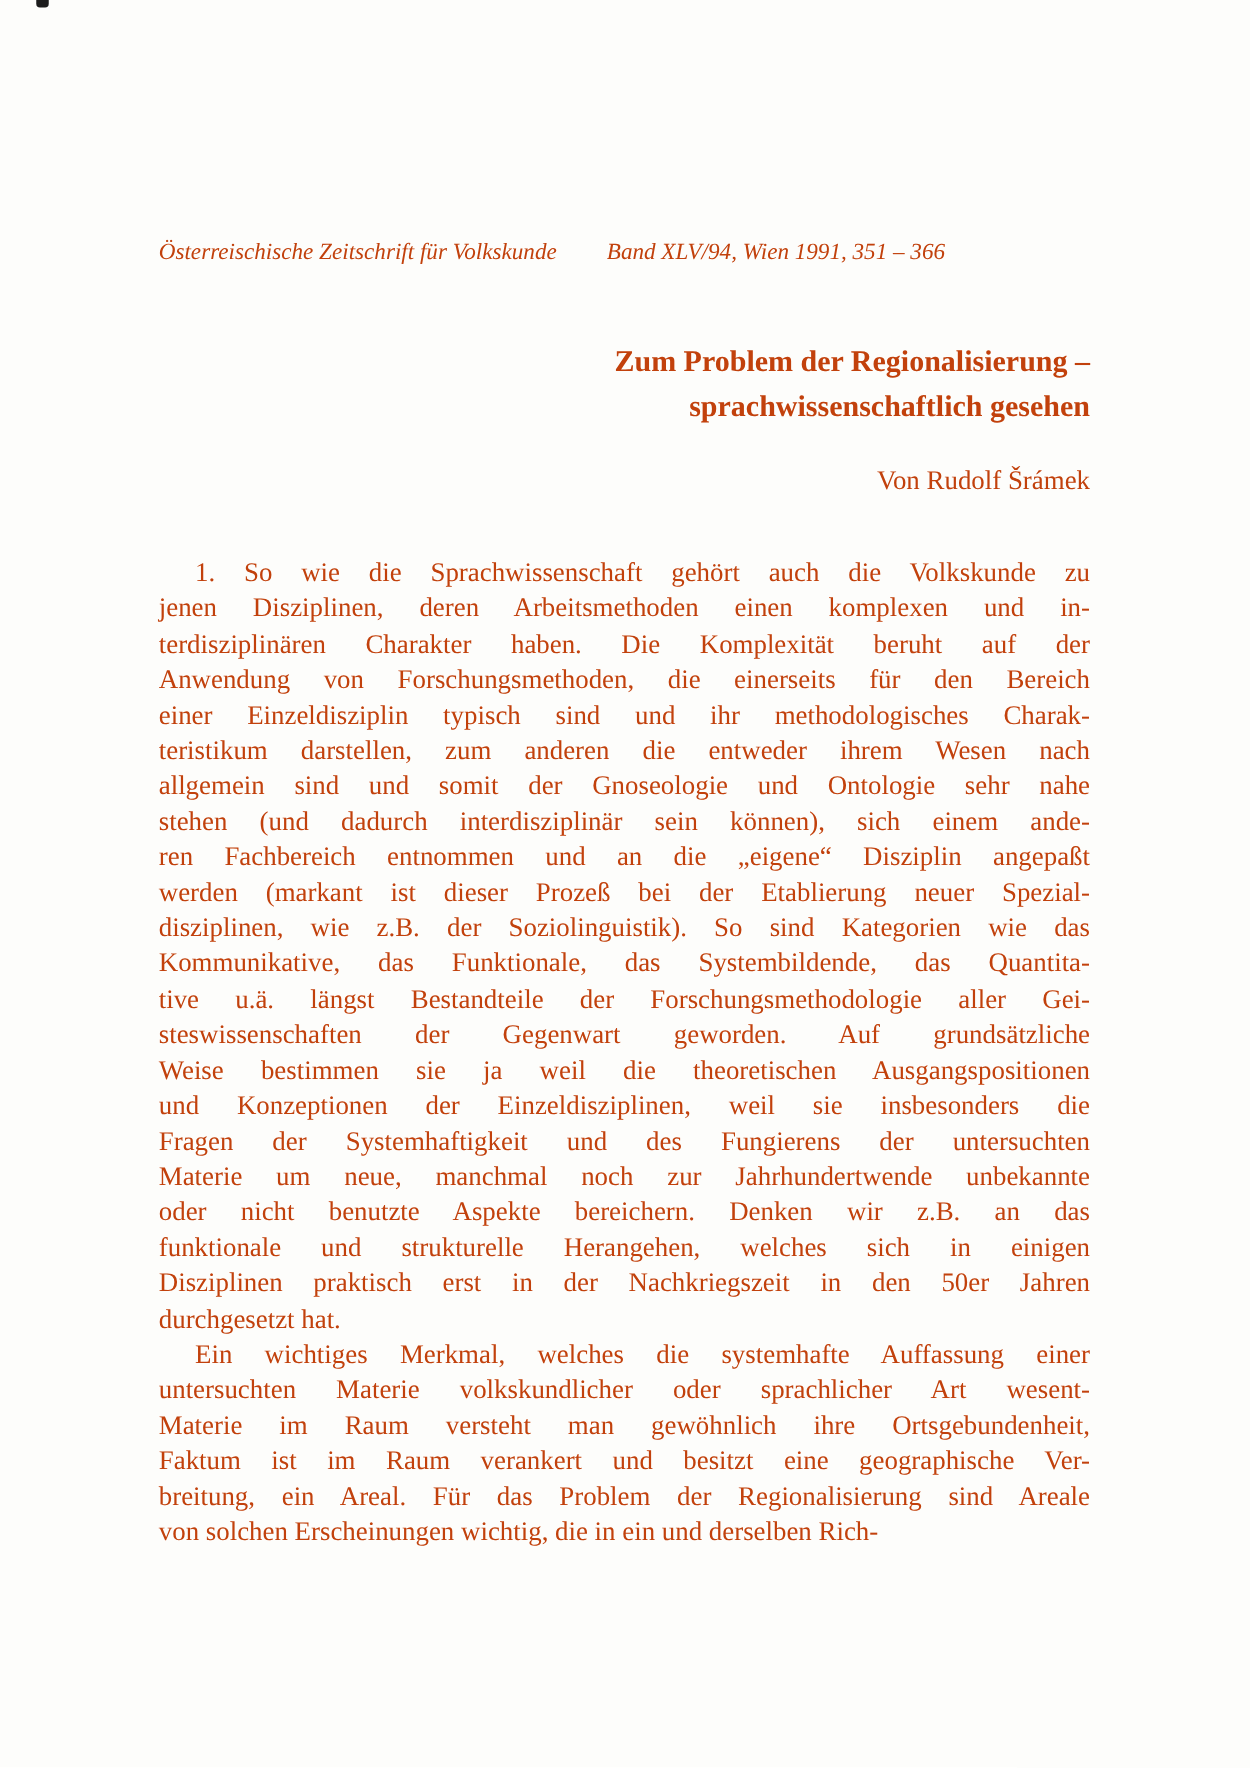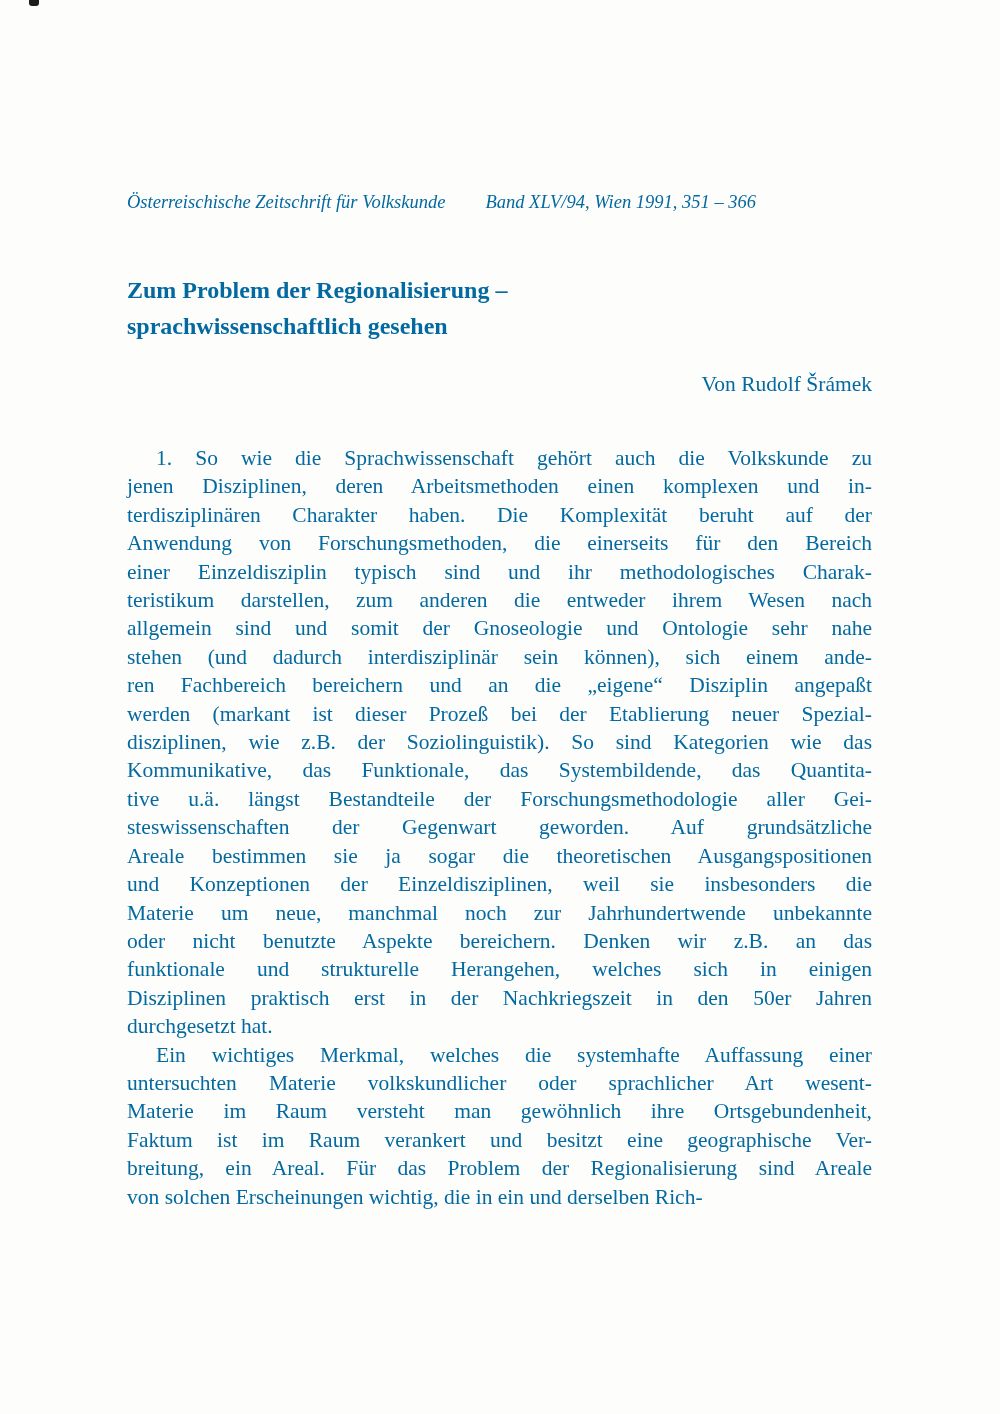--- a/index.html
+++ b/index.html
@@ -3,21 +3,21 @@
 <meta charset="utf-8">
 <style>
   * { margin: 0; padding: 0; box-sizing: border-box; }
   html, body { background: #ffffff; }
   .page {
     position: relative;
     width: 1000px;
     height: 1414px;
     background: #fdfdfb;
     font-family: "Liberation Serif", serif;
-    color: #0369a1;
+    color: #c2410c;
     overflow: hidden;
   }
   .scan-speck {
     position: absolute;
     left: 29px;
     top: 0;
     width: 10px;
     height: 6px;
     background: #1c1c1c;
     border-radius: 0 0 3px 3px;
@@ -35,21 +35,21 @@
     font-style: italic;
     font-size: 18.5px;
     line-height: 24px;
     white-space: nowrap;
   }
   .running-head .issue {
     margin-left: 40px;
   }
   .article-title {
     margin-top: 58px;
-    text-align: left;
+    text-align: right;
     font-weight: bold;
     font-size: 24px;
     line-height: 36px;
   }
   .byline {
     margin-top: 26px;
     text-align: right;
     font-size: 21.5px;
     line-height: 28px;
   }
@@ -88,28 +88,29 @@
     <div class="body-text">
         <div class="paragraph">
           <div class="line first">1. So wie die Sprachwissenschaft gehört auch die Volkskunde zu</div>
           <div class="line">jenen Disziplinen, deren Arbeitsmethoden einen komplexen und in-</div>
           <div class="line">terdisziplinären Charakter haben. Die Komplexität beruht auf der</div>
           <div class="line">Anwendung von Forschungsmethoden, die einerseits für den Bereich</div>
           <div class="line">einer Einzeldisziplin typisch sind und ihr methodologisches Charak-</div>
           <div class="line">teristikum darstellen, zum anderen die entweder ihrem Wesen nach</div>
           <div class="line">allgemein sind und somit der Gnoseologie und Ontologie sehr nahe</div>
           <div class="line">stehen (und dadurch interdisziplinär sein können), sich einem ande-</div>
-          <div class="line">ren Fachbereich bereichern und an die „eigene“ Disziplin angepaßt</div>
+          <div class="line">ren Fachbereich entnommen und an die „eigene“ Disziplin angepaßt</div>
           <div class="line">werden (markant ist dieser Prozeß bei der Etablierung neuer Spezial-</div>
           <div class="line">disziplinen, wie z.B. der Soziolinguistik). So sind Kategorien wie das</div>
           <div class="line">Kommunikative, das Funktionale, das Systembildende, das Quantita-</div>
           <div class="line">tive u.ä. längst Bestandteile der Forschungsmethodologie aller Gei-</div>
           <div class="line">steswissenschaften der Gegenwart geworden. Auf grundsätzliche</div>
-          <div class="line">Areale bestimmen sie ja sogar die theoretischen Ausgangspositionen</div>
+          <div class="line">Weise bestimmen sie ja weil die theoretischen Ausgangspositionen</div>
           <div class="line">und Konzeptionen der Einzeldisziplinen, weil sie insbesonders die</div>
+          <div class="line">Fragen der Systemhaftigkeit und des Fungierens der untersuchten</div>
           <div class="line">Materie um neue, manchmal noch zur Jahrhundertwende unbekannte</div>
           <div class="line">oder nicht benutzte Aspekte bereichern. Denken wir z.B. an das</div>
           <div class="line">funktionale und strukturelle Herangehen, welches sich in einigen</div>
           <div class="line">Disziplinen praktisch erst in der Nachkriegszeit in den 50er Jahren</div>
           <div class="line last">durchgesetzt hat.</div>
         </div>
         <div class="paragraph">
           <div class="line first">Ein wichtiges Merkmal, welches die systemhafte Auffassung einer</div>
           <div class="line">untersuchten Materie volkskundlicher oder sprachlicher Art wesent-</div>
           <div class="line">Materie im Raum versteht man gewöhnlich ihre Ortsgebundenheit,</div>

